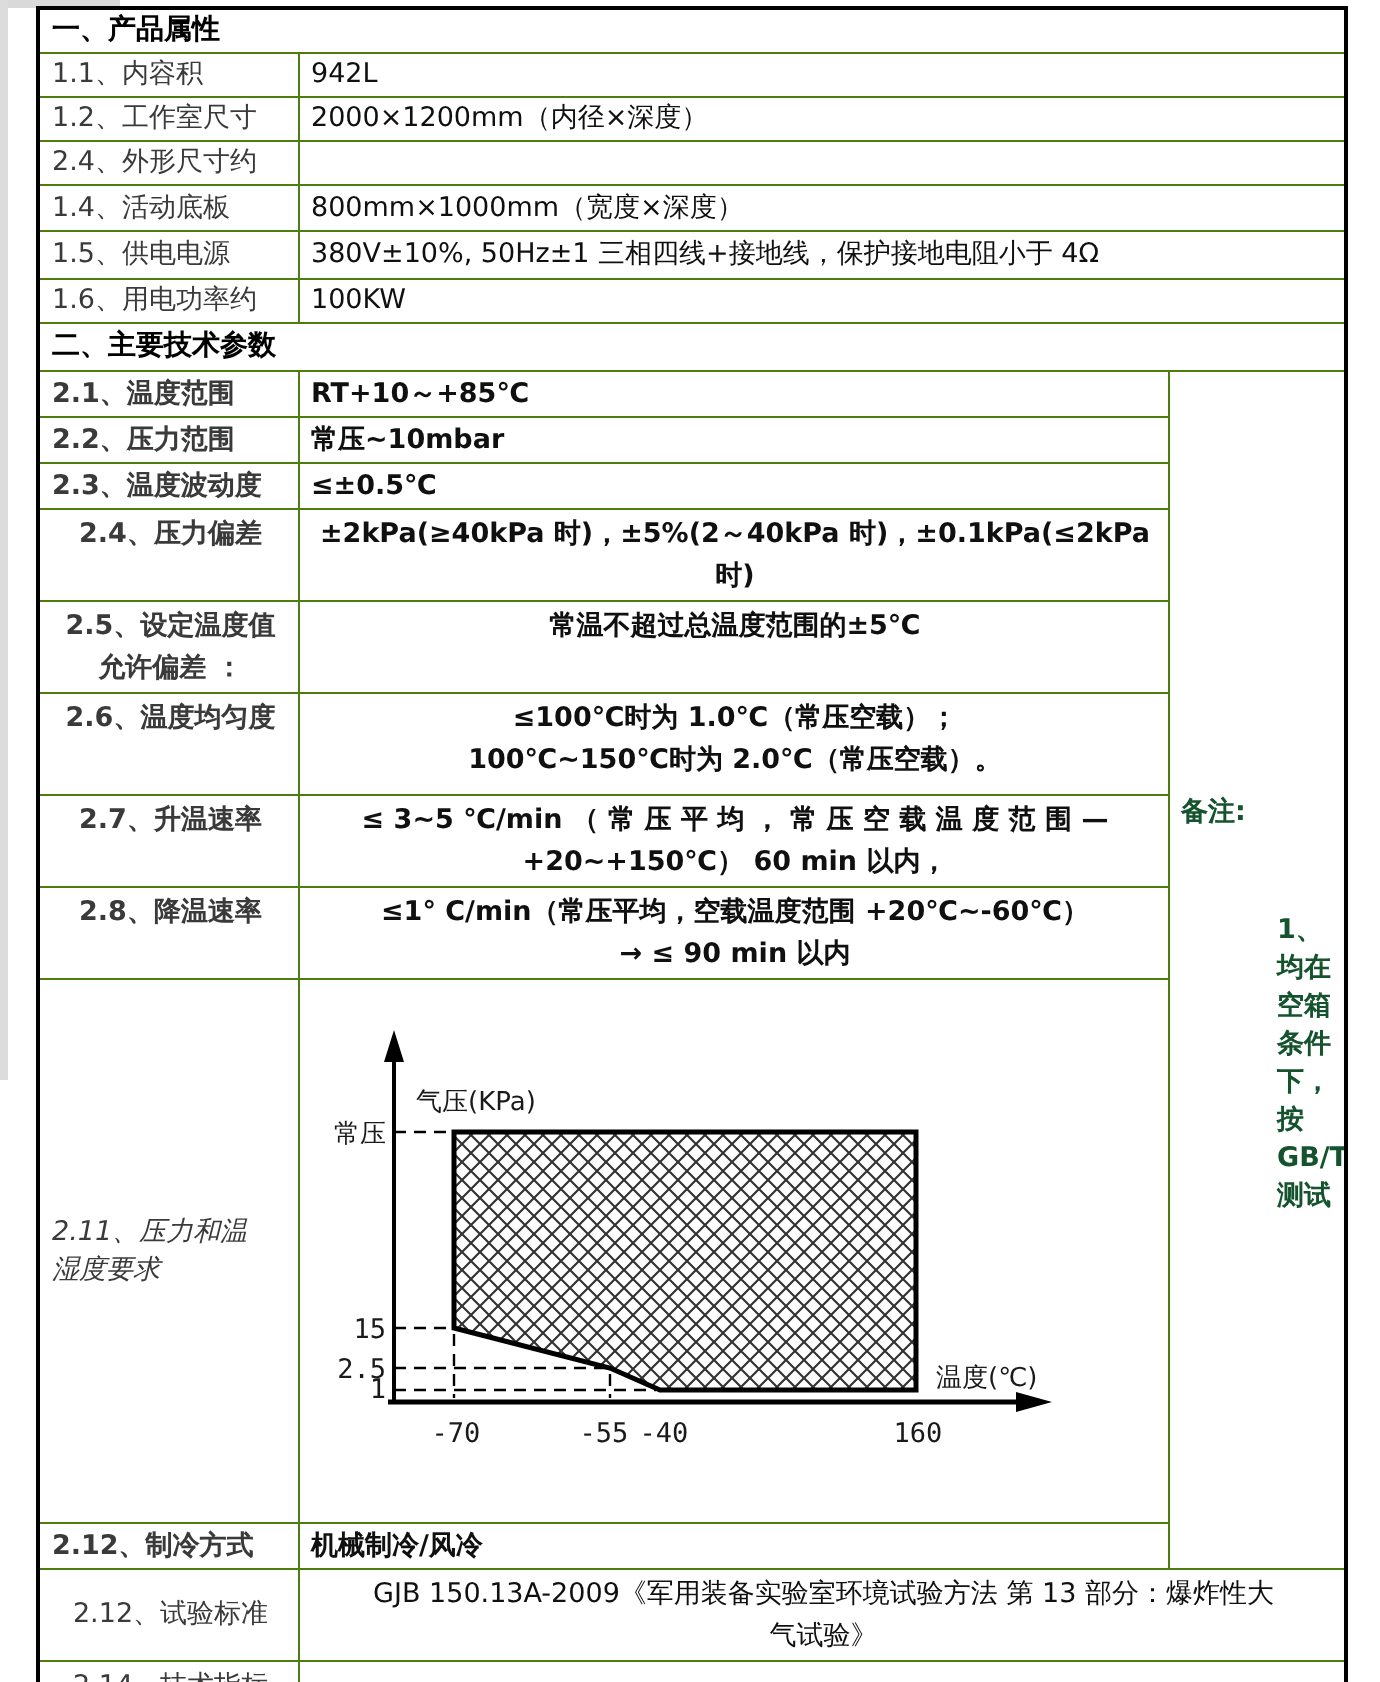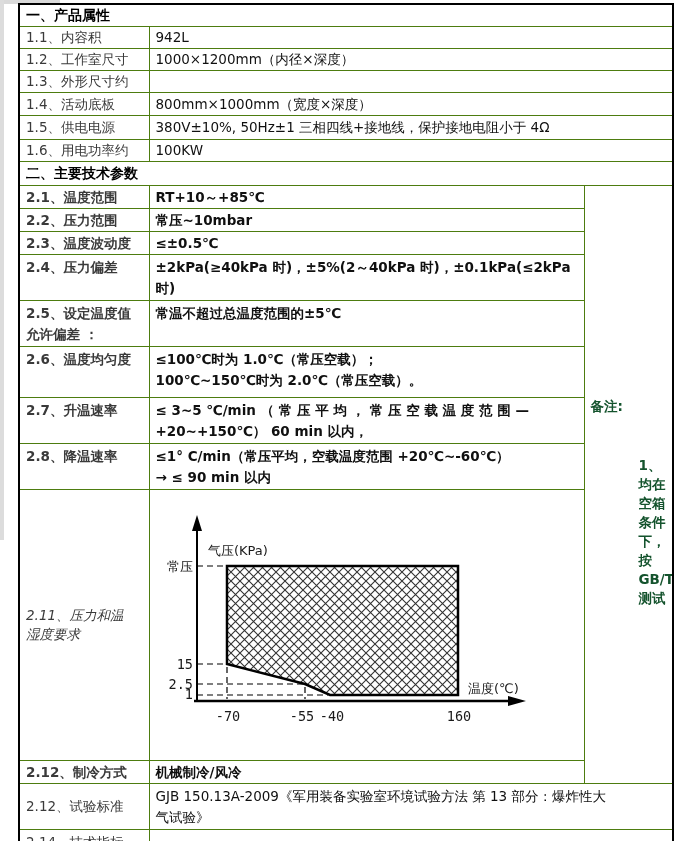--- a/index.html
+++ b/index.html
@@ -18,21 +18,21 @@
   }
   table.doc td{
     border:1px solid #4d7c0f;padding:1px 4px 1px 6px;
     vertical-align:middle;white-space:pre-line;overflow:hidden;
     line-height:19px;
   }
   td.sec{font-weight:bold;font-size:14px;color:#000;padding-left:10px;}
   td.lbl{color:#3a3a3a;}
   td.val{padding-left:8px;color:#101010;}
   tr.t2 td{vertical-align:top;padding-top:2px;font-weight:bold;}
-  tr.tall td{line-height:21px;}
+  tr.tall td{line-height:21px;text-align:center;}
   td.chart-label{vertical-align:middle !important;color:#3a3a3a;line-height:22px;font-style:italic;}
   td.chart-cell{padding:0 !important;vertical-align:top;}
   td.remark-cell{vertical-align:top;padding:192px 4px 0 6px !important;line-height:21px;color:#14532d;}
   .remark-note{margin-top:21px;margin-left:48px;}
   svg text{font-family:"DejaVu Sans",sans-serif;font-size:13px;fill:#1a1a1a;}
   svg text.num{font-family:"DejaVu Sans Mono",monospace;font-size:13.5px;}
 </style>
 </head>
 <body>
 
@@ -49,24 +49,24 @@
   <tbody>
       <tr style="height:20px">
     <td class="sec" colspan="3">一、产品属性</td>
   </tr>
   <tr style="height:20px">
     <td class="lbl">1.1、内容积</td>
     <td class="val" colspan="2">942L</td>
   </tr>
   <tr style="height:22px">
     <td class="lbl">1.2、工作室尺寸</td>
-    <td class="val" colspan="2">1000×1200mm（内径×深度）</td>
+    <td class="val" colspan="2">2000×1200mm（内径×深度）</td>
   </tr>
   <tr style="height:22px">
-    <td class="lbl">1.3、外形尺寸约</td>
+    <td class="lbl">2.4、外形尺寸约</td>
     <td class="val" colspan="2"></td>
   </tr>
   <tr style="height:23px">
     <td class="lbl">1.4、活动底板</td>
     <td class="val" colspan="2">800mm×1000mm（宽度×深度）</td>
   </tr>
   <tr style="height:24px">
     <td class="lbl">1.5、供电电源</td>
     <td class="val" colspan="2">380V±10%, 50Hz±1 三相四线+接地线，保护接地电阻小于 4Ω</td>
   </tr>

